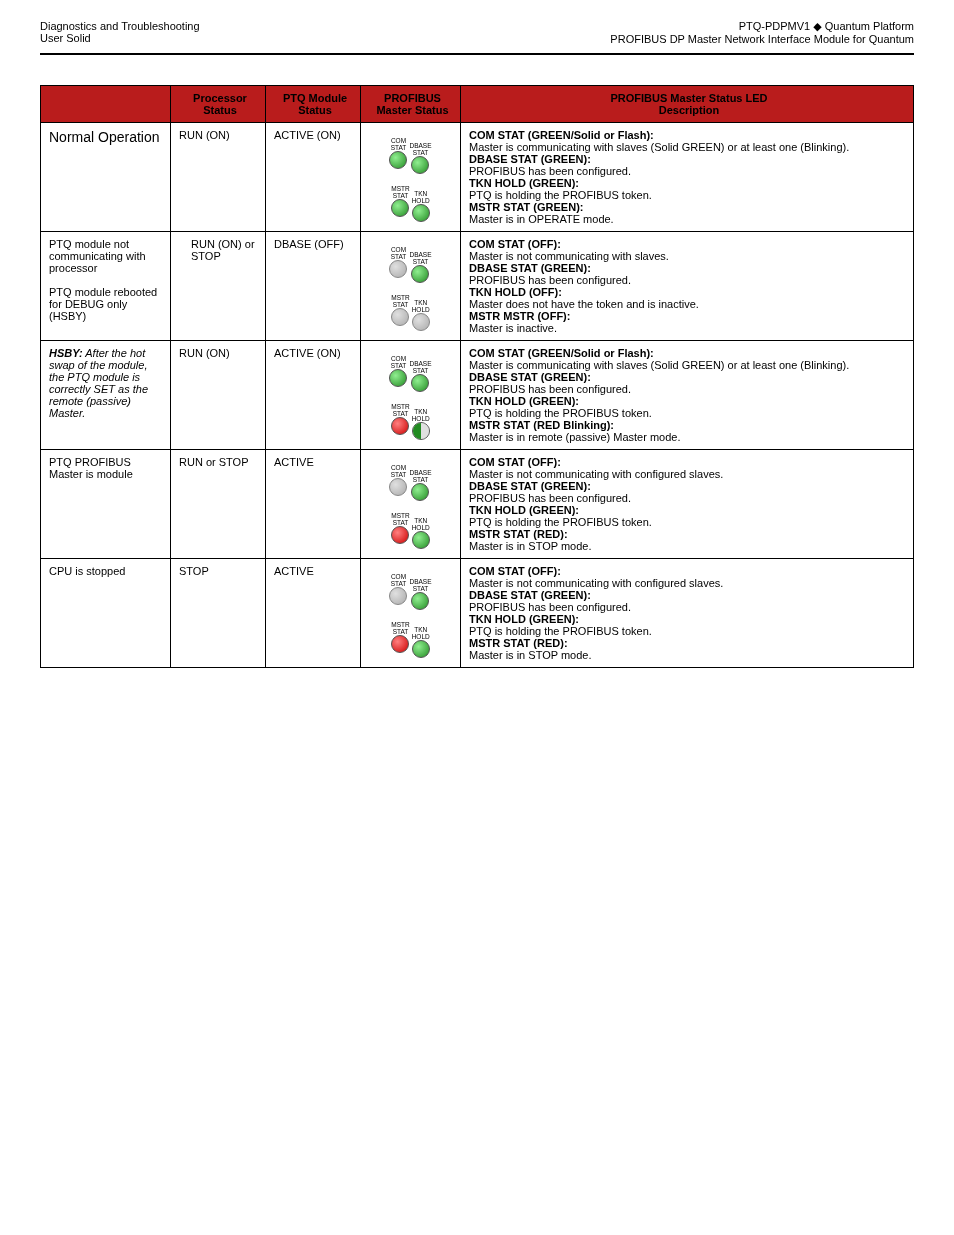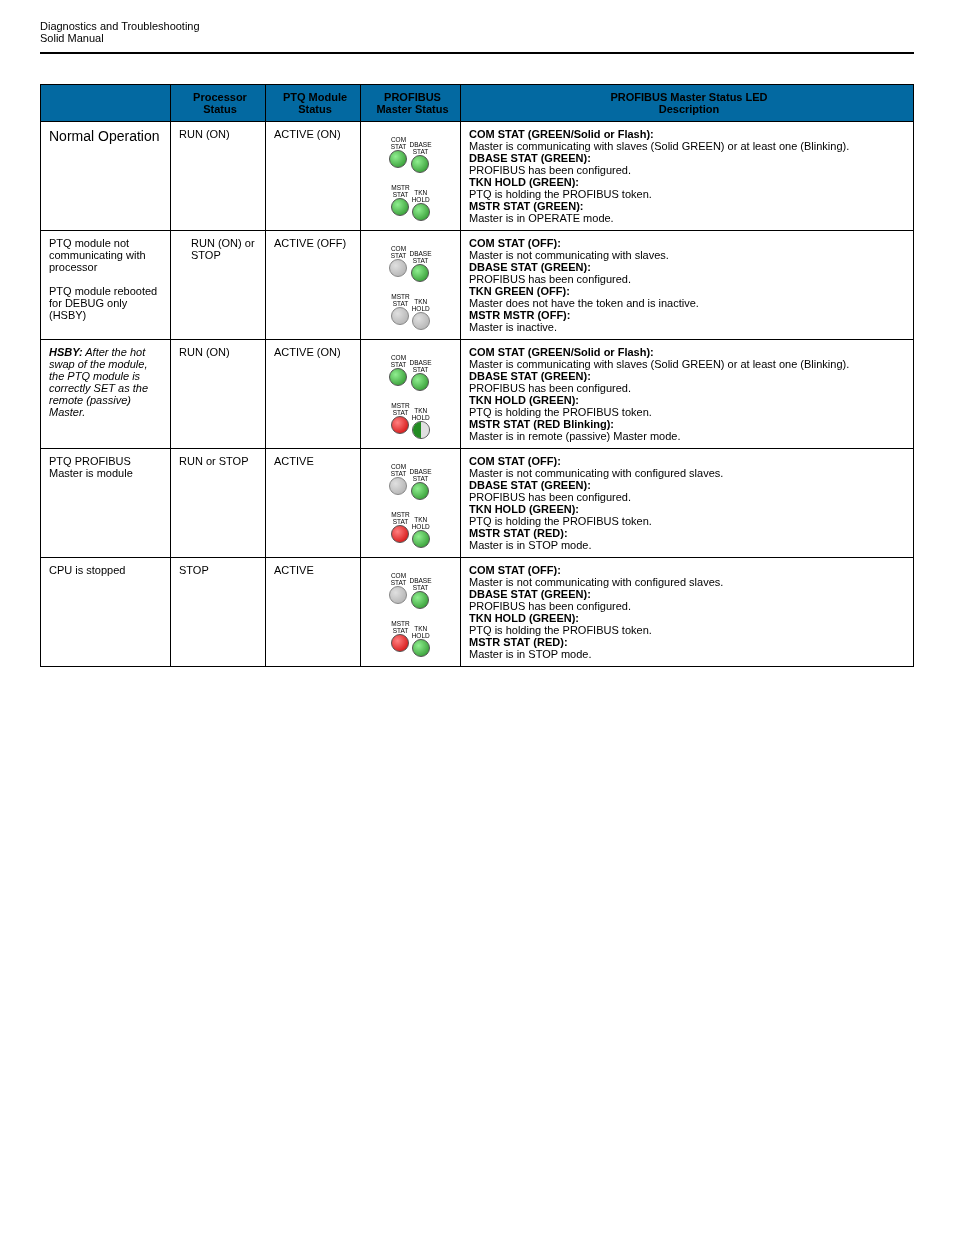--- a/index.html
+++ b/index.html
@@ -35,21 +35,21 @@
 
     th, td {
       border: 1px solid #000;
       padding: 6px 8px;
       vertical-align: top;
       font-size: 11px;
     }
 
     th {
       font-weight: bold;
-      background: #0369a1;
+      background: #b91c1c;
       padding-left: 12px;
     }
 
     .led-circle {
       width: 18px;
       height: 18px;
       border-radius: 50%;
       border: 1px solid #555;
       display: inline-block;
     }
@@ -71,21 +71,25 @@
     }
     .led-hsby::before { left: 0; background: #228B22; }
     .led-hsby::after { right: 0; background: #e0e0e0; }
   </style>
 </head>
 <body>
 
 <div class="header">
   <div class="header-left">
     <div>Diagnostics and Troubleshooting</div>
-    <div>Solid Manual</div>
+    <div>User Solid</div>
+  </div>
+  <div class="header-right">
+    <div>PTQ-PDPMV1 ◆ Quantum Platform</div>
+    <div>PROFIBUS DP Master Network Interface Module for Quantum</div>
   </div>
 </div>
 <hr class="header-divider">
 
 <table>
   <thead>
     <tr>
       <th style="width:130px"></th>
       <th style="width:95px">
         <div>Processor</div>
@@ -132,46 +136,46 @@
           <div class="led-circle led-green"></div>
         </div>
       </div>
     </div>
   </td>
         <td><strong>COM STAT (GREEN/Solid or Flash):</strong><br>Master is communicating with slaves (Solid GREEN) or at least one (Blinking).<br><strong>DBASE STAT (GREEN):</strong><br>PROFIBUS has been configured.<br><strong>TKN HOLD (GREEN):</strong><br>PTQ is holding the PROFIBUS token.<br><strong>MSTR STAT (GREEN):</strong><br>Master is in OPERATE mode.<br></td>
       </tr>
       <tr>
         <td style="font-size: 11px;">PTQ module not communicating with processor<br><br>PTQ module rebooted for DEBUG only (HSBY)</td>
         <td style="white-space: pre-line; padding-left: 20px;">RUN (ON) or<br>STOP</td>
-        <td>ACTIVE (OFF)</td>
-        <td style="text-align: center; vertical-align: middle;">
-    <div style="display:flex; flex-direction:column; align-items:center; gap:2px;">
-      <div style="display:flex; align-items:center; gap:2px;">
-        <div style="display:flex; flex-direction:column; align-items:center;">
-          <span style="font-size:6.5px; line-height:1.1; text-align:center;">COM<br>STAT</span>
-          <div class="led-circle led-off"></div>
-        </div>
-        <div style="display:flex; flex-direction:column; align-items:center; margin-top:10px;">
-          <span style="font-size:6.5px; line-height:1.1; text-align:center;">DBASE<br>STAT</span>
-          <div class="led-circle led-green"></div>
-        </div>
-      </div>
-      <div style="display:flex; align-items:center; gap:2px; margin-top:4px;">
-        <div style="display:flex; flex-direction:column; align-items:center;">
-          <span style="font-size:6.5px; line-height:1.1; text-align:center;">MSTR<br>STAT</span>
-          <div class="led-circle led-off"></div>
-        </div>
-        <div style="display:flex; flex-direction:column; align-items:center; margin-top:10px;">
-          <span style="font-size:6.5px; line-height:1.1; text-align:center;">TKN<br>HOLD</span>
-          <div class="led-circle led-off"></div>
-        </div>
-      </div>
-    </div>
-  </td>
-        <td><strong>COM STAT (OFF):</strong><br>Master is not communicating with slaves.<br><strong>DBASE STAT (GREEN):</strong><br>PROFIBUS has been configured.<br><strong>TKN GREEN (OFF):</strong><br>Master does not have the token and is inactive.<br><strong>MSTR MSTR (OFF):</strong><br>Master is inactive.<br></td>
+        <td>DBASE (OFF)</td>
+        <td style="text-align: center; vertical-align: middle;">
+    <div style="display:flex; flex-direction:column; align-items:center; gap:2px;">
+      <div style="display:flex; align-items:center; gap:2px;">
+        <div style="display:flex; flex-direction:column; align-items:center;">
+          <span style="font-size:6.5px; line-height:1.1; text-align:center;">COM<br>STAT</span>
+          <div class="led-circle led-off"></div>
+        </div>
+        <div style="display:flex; flex-direction:column; align-items:center; margin-top:10px;">
+          <span style="font-size:6.5px; line-height:1.1; text-align:center;">DBASE<br>STAT</span>
+          <div class="led-circle led-green"></div>
+        </div>
+      </div>
+      <div style="display:flex; align-items:center; gap:2px; margin-top:4px;">
+        <div style="display:flex; flex-direction:column; align-items:center;">
+          <span style="font-size:6.5px; line-height:1.1; text-align:center;">MSTR<br>STAT</span>
+          <div class="led-circle led-off"></div>
+        </div>
+        <div style="display:flex; flex-direction:column; align-items:center; margin-top:10px;">
+          <span style="font-size:6.5px; line-height:1.1; text-align:center;">TKN<br>HOLD</span>
+          <div class="led-circle led-off"></div>
+        </div>
+      </div>
+    </div>
+  </td>
+        <td><strong>COM STAT (OFF):</strong><br>Master is not communicating with slaves.<br><strong>DBASE STAT (GREEN):</strong><br>PROFIBUS has been configured.<br><strong>TKN HOLD (OFF):</strong><br>Master does not have the token and is inactive.<br><strong>MSTR MSTR (OFF):</strong><br>Master is inactive.<br></td>
       </tr>
       <tr>
         <td style="font-size: 11px; font-style: italic;"><strong>HSBY:</strong> After the hot swap of the module, the PTQ module is correctly SET as the remote (passive) Master.</td>
         <td style="white-space: pre-line;">RUN (ON)</td>
         <td>ACTIVE (ON)</td>
         <td style="text-align: center; vertical-align: middle;">
     <div style="display:flex; flex-direction:column; align-items:center; gap:2px;">
       <div style="display:flex; align-items:center; gap:2px;">
         <div style="display:flex; flex-direction:column; align-items:center;">
           <span style="font-size:6.5px; line-height:1.1; text-align:center;">COM<br>STAT</span>

